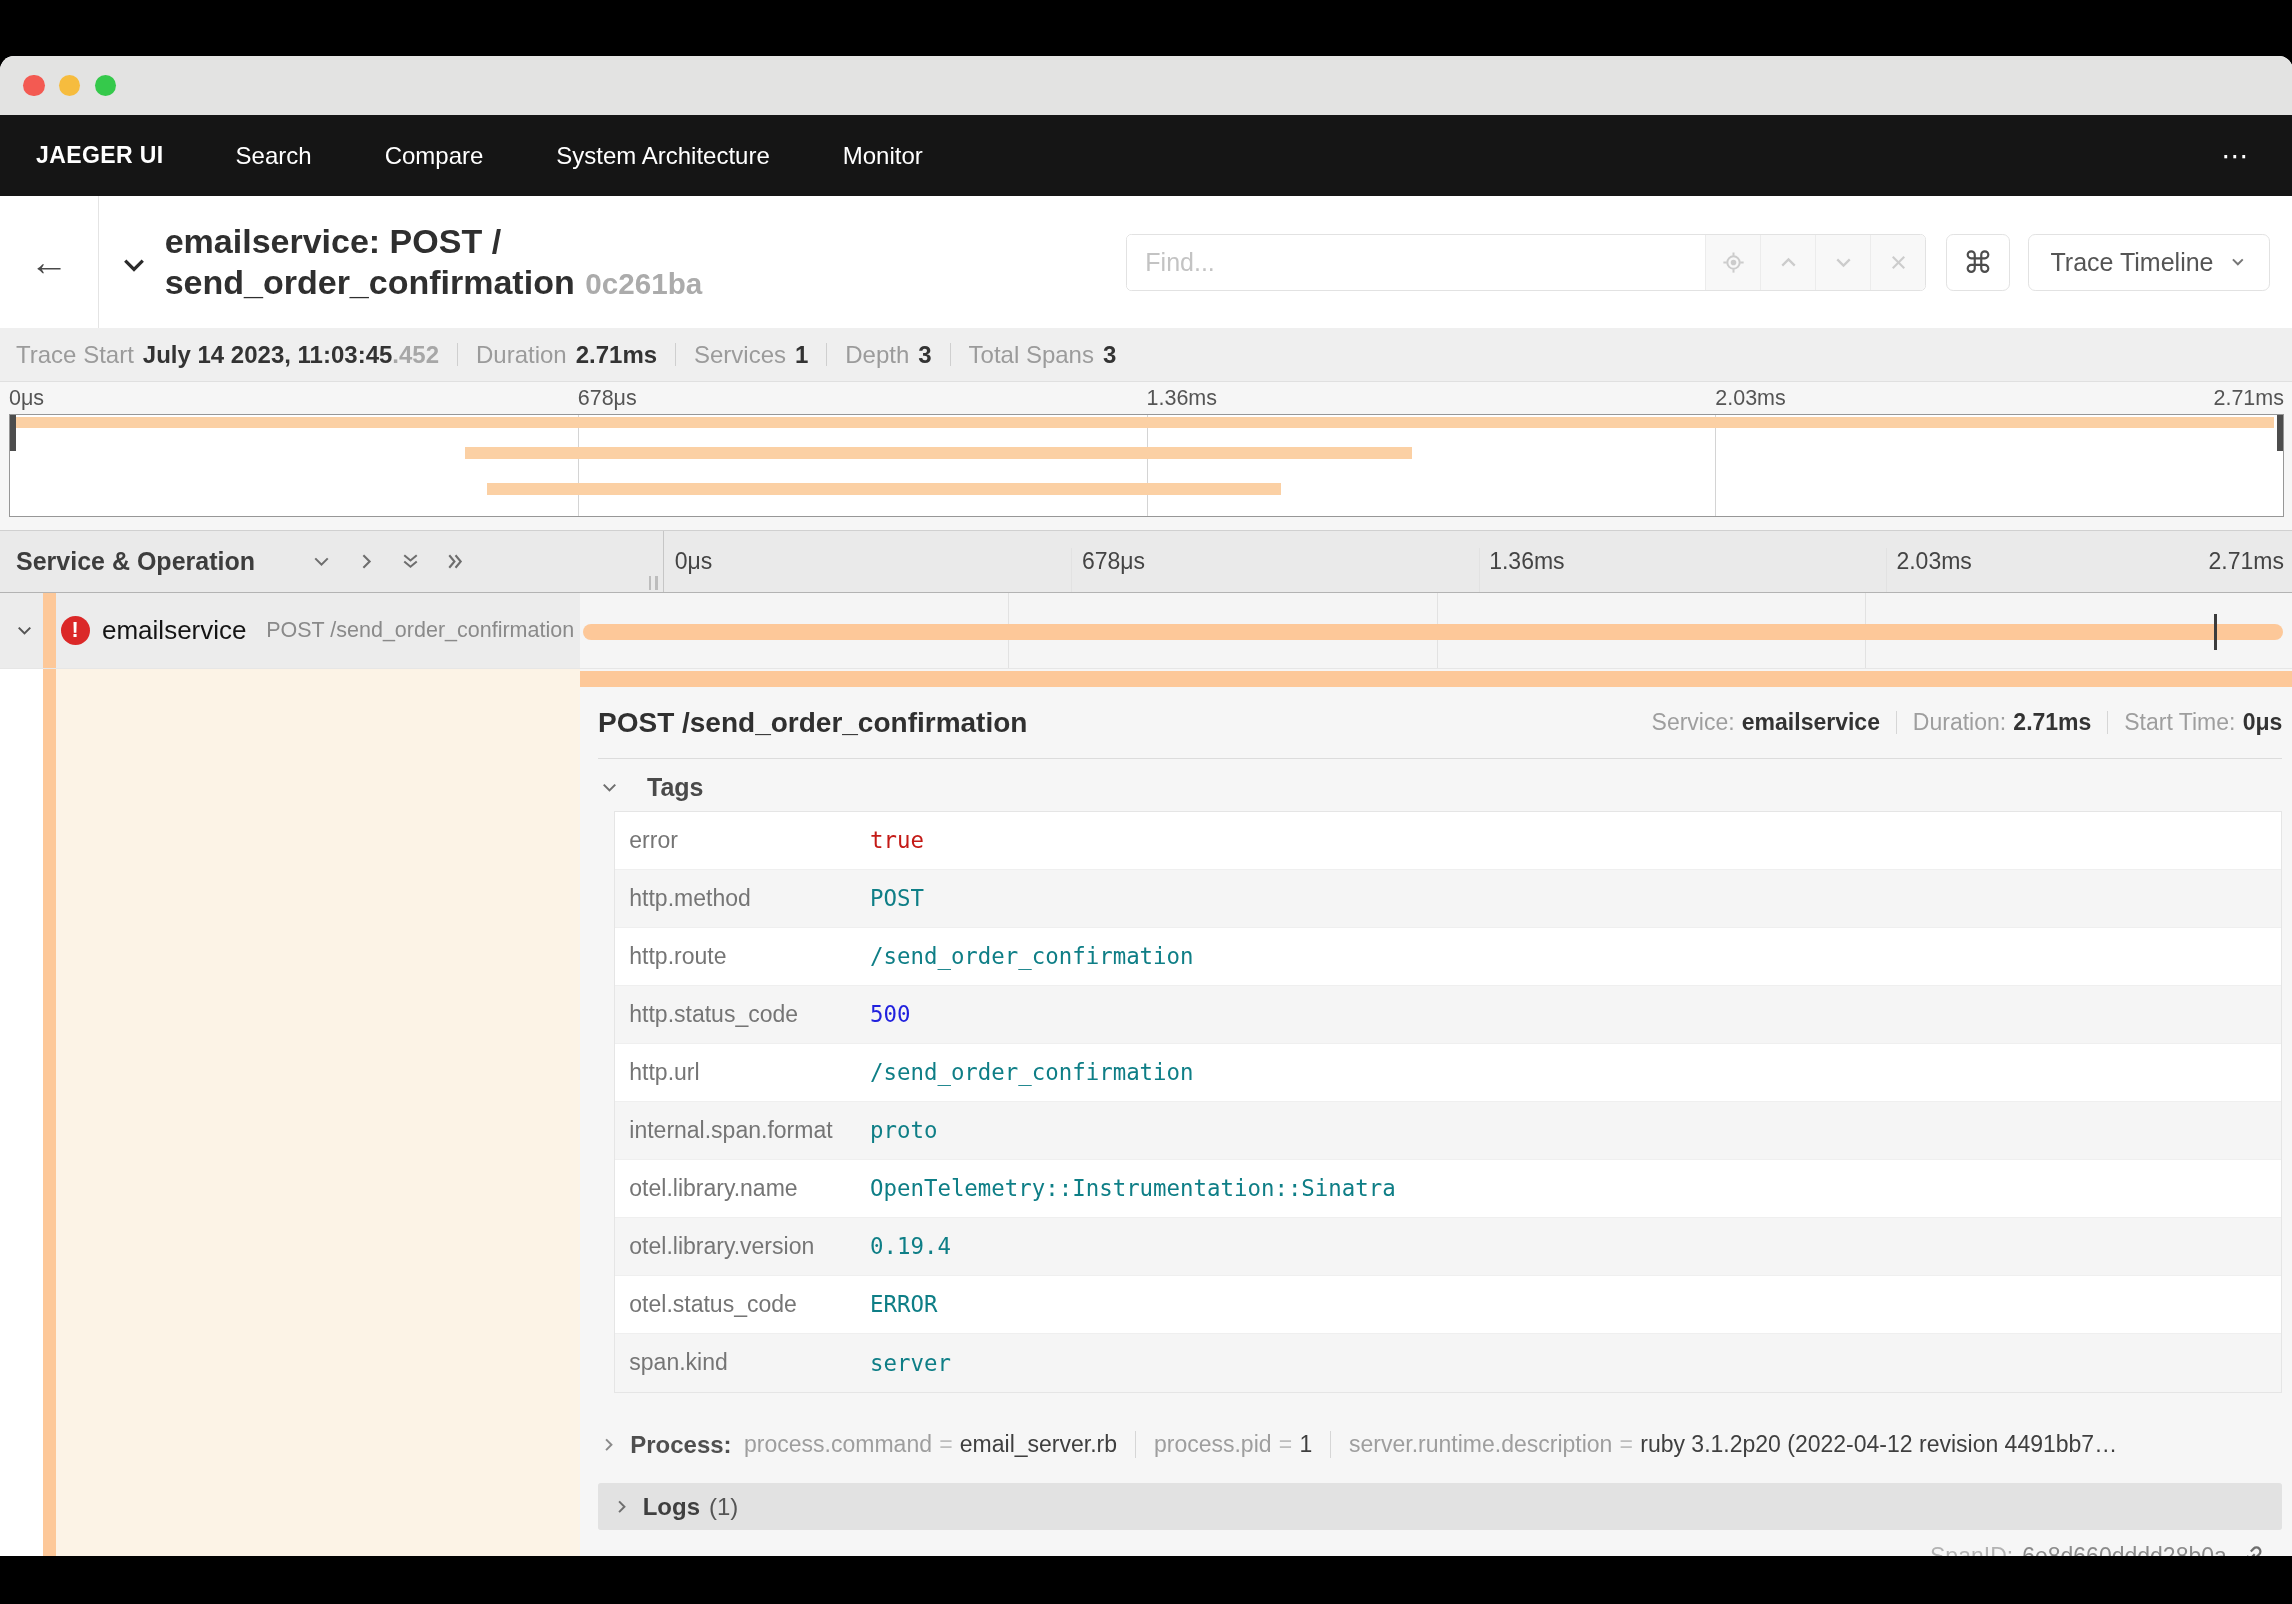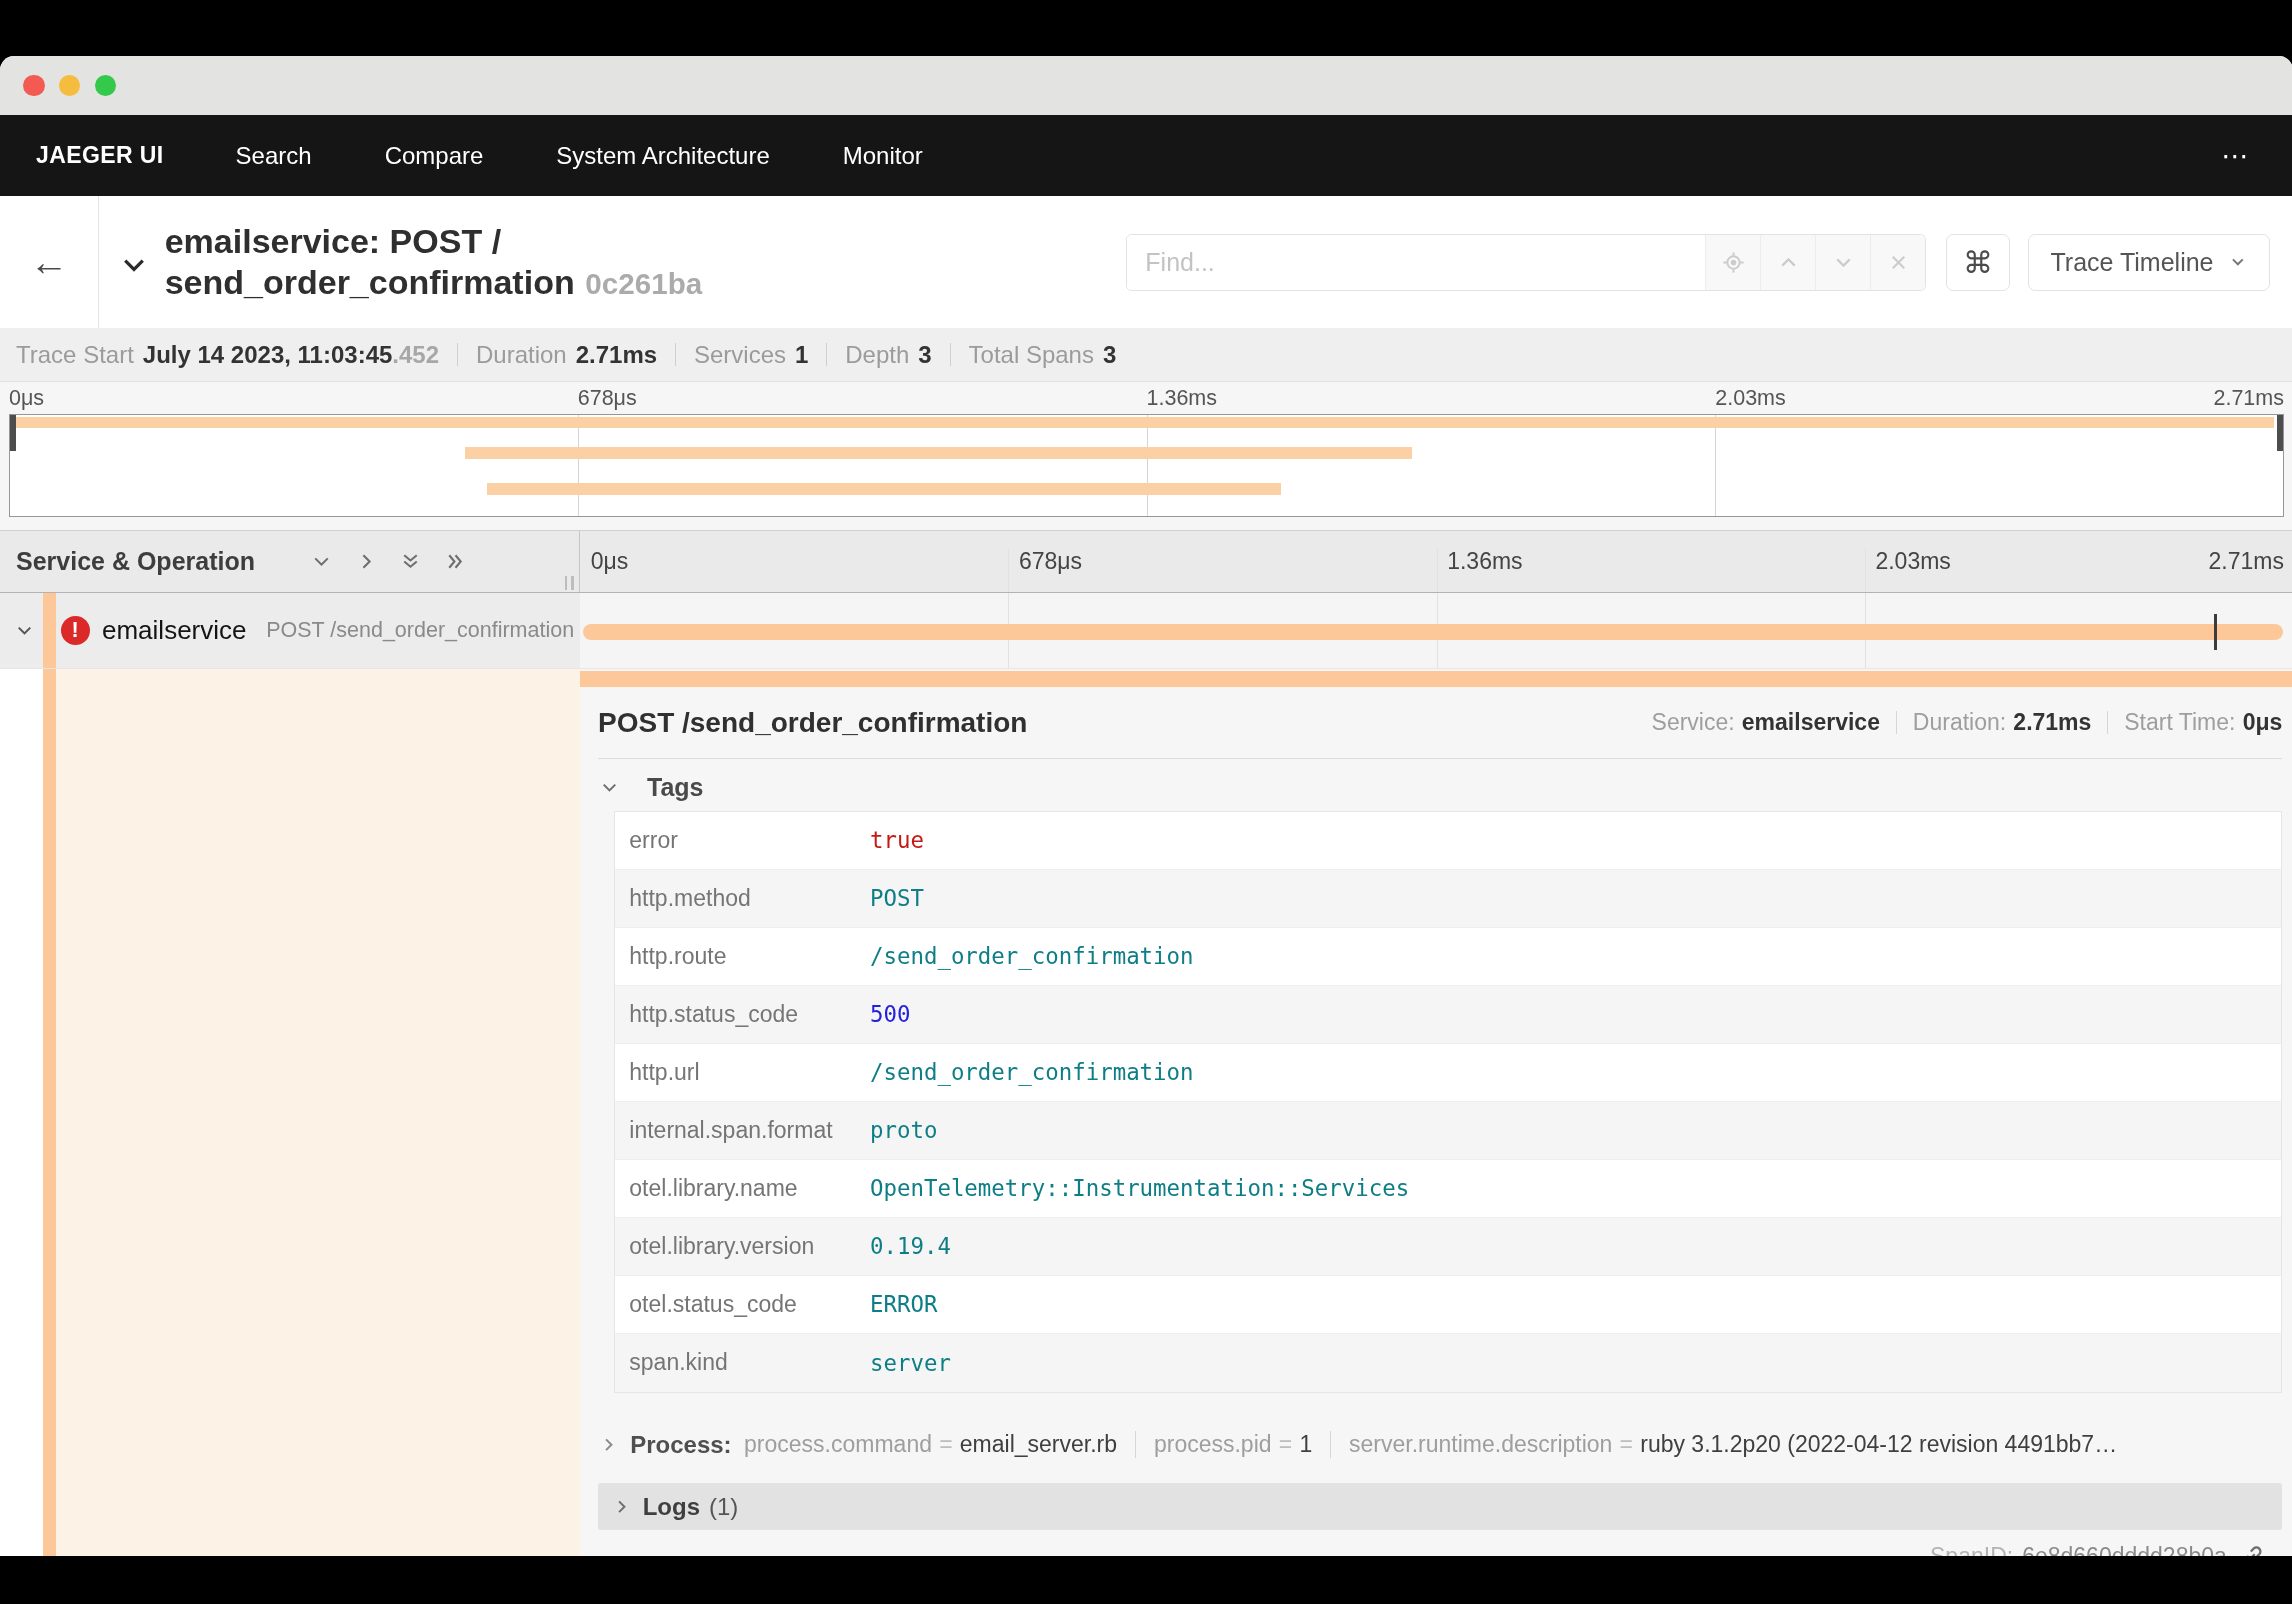--- a/index.html
+++ b/index.html
@@ -60,21 +60,21 @@
                border:0.9px solid #979797; }
   .mm-grid { position:absolute; top:0; bottom:0; width:0.9px; background:#d4d4d4; }
   .mm-bar { position:absolute; height:11.6px; background:var(--minimap_orange,#fbd0a4); }
   .mm-bar.b0 { top:1.8px; } .mm-bar.b1 { top:32px; } .mm-bar.b2 { top:68px; }
   .mm-handle { position:absolute; top:0; width:6.3px; height:36px; background:#4d4d4d; }
   .mm-handle.left { left:0; } .mm-handle.right { right:0; }
 
   
   .grid-header { height:63px; display:flex; background:#eaeaea; border-top:0.9px solid #d0d0d0;
                  border-bottom:0.9px solid #b3b3b3; position:relative; }
-  .gh-left { width:580px; border-right:0.9px solid #c6c6c6; display:flex; align-items:center;
+  .gh-left { width:664px; border-right:0.9px solid #c6c6c6; display:flex; align-items:center;
              padding-left:16px; position:relative; }
   .gh-title { font-size:25px; font-weight:bold; color:#3d3d3d; }
   .gh-icons { display:flex; align-items:center; margin-left:54px; gap:19.7px; color:#6e6e6e; }
   .gh-grip { position:absolute; right:5.4px; bottom:1.8px; display:flex; gap:3.6px; }
   .gh-grip i { display:block; width:2.7px; height:14.3px; background:#bdbdbd; }
   .gh-right { flex:1; position:relative; font-size:23px; color:#444; }
   .gh-right span { position:absolute; top:17px; }
 
   
   .tl-grid-line { position:absolute; top:0; bottom:0; width:0.9px; background:#e2e2e2; }
@@ -365,21 +365,21 @@
             <div class="tag-row">
               <div class="tag-key">http.url</div>
               <div class="tag-value mono teal">/send_order_confirmation</div>
             </div>
             <div class="tag-row">
               <div class="tag-key">internal.span.format</div>
               <div class="tag-value mono teal">proto</div>
             </div>
             <div class="tag-row">
               <div class="tag-key">otel.library.name</div>
-              <div class="tag-value mono teal">OpenTelemetry::Instrumentation::Services</div>
+              <div class="tag-value mono teal">OpenTelemetry::Instrumentation::Sinatra</div>
             </div>
             <div class="tag-row">
               <div class="tag-key">otel.library.version</div>
               <div class="tag-value mono teal">0.19.4</div>
             </div>
             <div class="tag-row">
               <div class="tag-key">otel.status_code</div>
               <div class="tag-value mono teal">ERROR</div>
             </div>
             <div class="tag-row">

